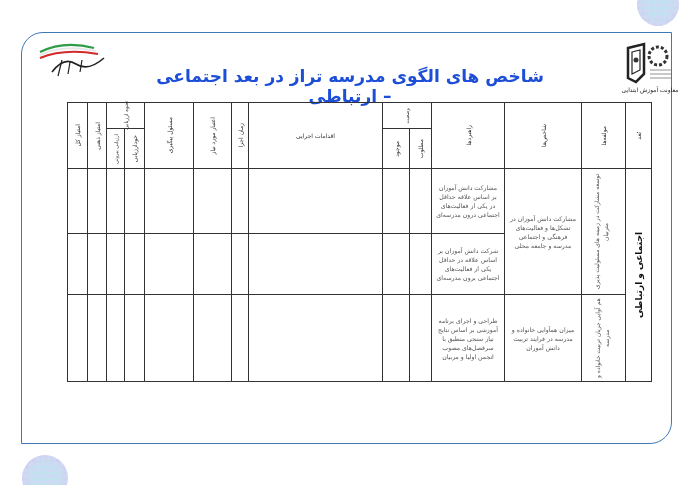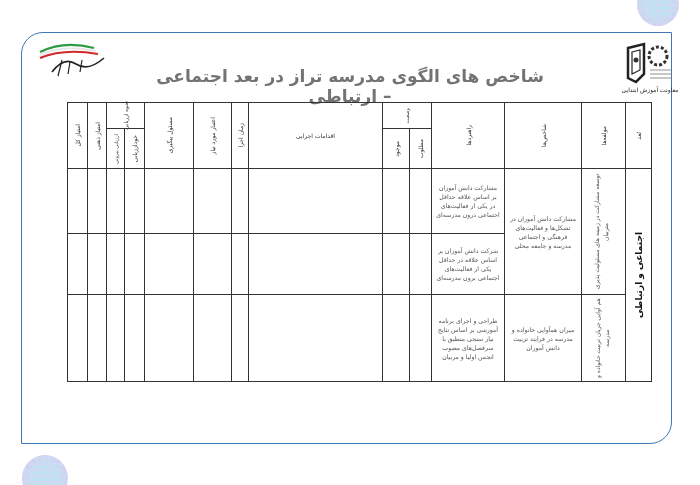--- a/index.html
+++ b/index.html
@@ -6,21 +6,21 @@
   body { width:700px; height:485px; background:#ffffff; position:relative; overflow:hidden;
          font-family:"DejaVu Sans", sans-serif; color:#222; }
   .frame { position:absolute; left:21px; top:32px; width:651px; height:412px;
            border:1.5px solid #3f78b4; border-radius:22px 0 22px 0; box-sizing:border-box; }
   .orn { position:absolute; border-radius:50%;
          background: radial-gradient(circle at 50% 50%, #c9d6f2 0 2px, transparent 3px) 0 0/6px 6px,
                      radial-gradient(circle, #b7e3ef 0 40%, #cfc8ee 70%, #ffffff 100%); opacity:0.9; }
   .orn-top { left:637px; top:-16px; width:42px; height:42px; clip-path: inset(0 0 0 0); }
   .orn-bot { left:22px; top:455px; width:46px; height:46px; }
   .title { position:absolute; left:150px; top:66px; width:400px; text-align:center;
-           font-family:"DejaVu Sans", sans-serif; font-weight:bold; font-size:17px; direction:rtl; color:#737373; }
+           font-family:"DejaVu Sans", sans-serif; font-weight:bold; font-size:17px; direction:rtl; color:#1d4ed8; }
   .logo-right { position:absolute; left:620px; top:38px; width:60px; height:62px; }
   .logo-left { position:absolute; left:34px; top:38px; width:80px; height:40px; }
   .cell { position:absolute; box-sizing:border-box; border:1px solid #333; display:flex;
           align-items:center; justify-content:center; text-align:center; direction:rtl; }
   .vt { writing-mode:vertical-rl; transform:rotate(180deg); font-size:6px; color:#333; white-space:nowrap; }
   .body-text { font-size:6.2px; line-height:9px; color:#555; padding:2px 4px; }
   .dim-text { font-size:9px; font-weight:bold; color:#111; writing-mode:vertical-rl; transform:rotate(180deg); }
   .goal-text { writing-mode:vertical-rl; transform:rotate(180deg); font-size:6px; line-height:9px; color:#555; }
 </style>
 </head>

